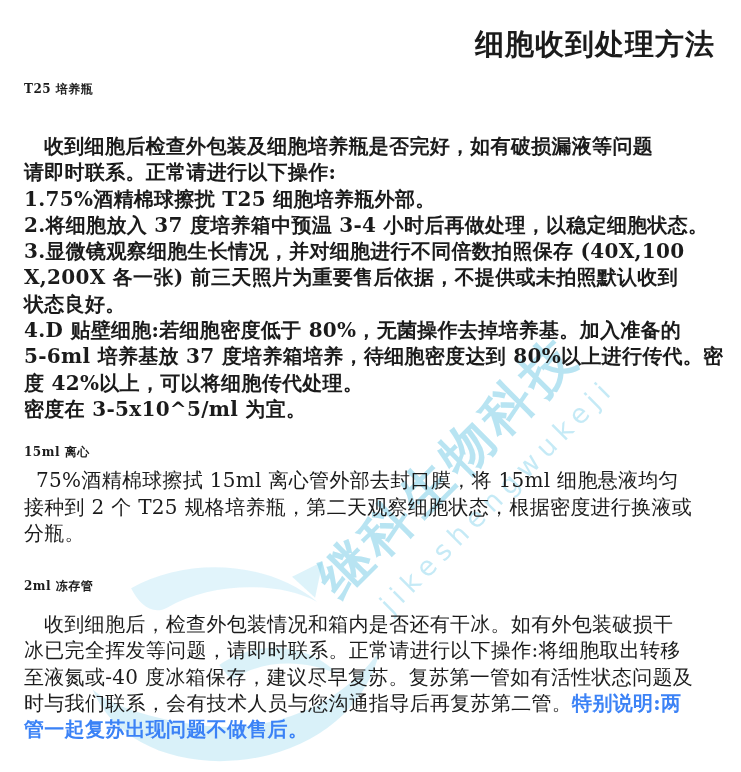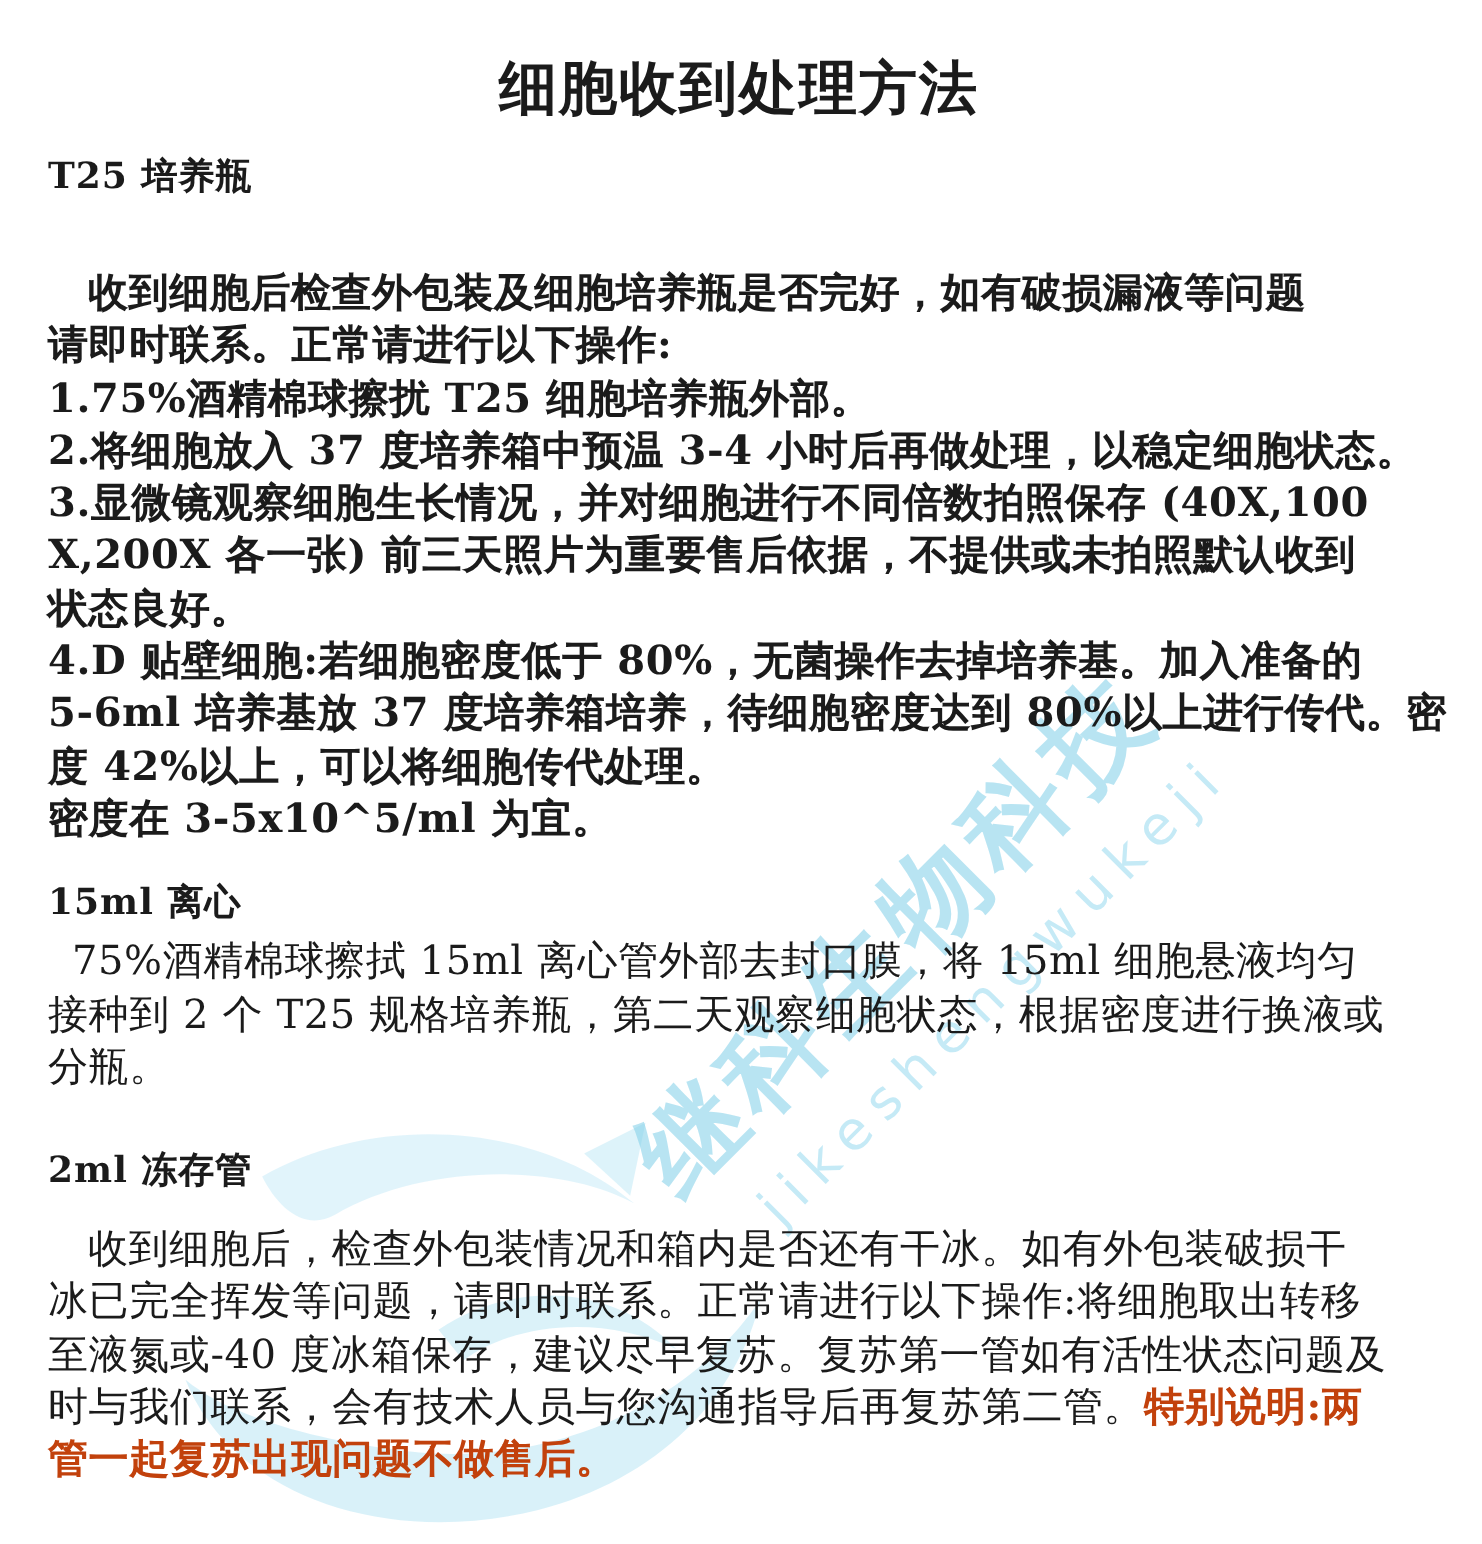--- a/index.html
+++ b/index.html
@@ -32,37 +32,37 @@
   .wm-en{
     margin-top:4px;margin-left:26px;
     font-size:27px;letter-spacing:7px;
     color:rgba(150,217,238,0.55);
     font-family:"DejaVu Sans","Liberation Sans",sans-serif;
   }
   
   .doc{position:relative;z-index:1;padding:0 26px 0 24px;}
   .doc-title{
     margin:28px 0 0 0;
-    text-align:center;
+    text-align:right;
     font-size:29px;line-height:32px;
     font-weight:bold;
     letter-spacing:1px;
   }
   .section-heading{
-    font-size:18px;line-height:26px;
+    font-size:12px;line-height:26px;
     font-weight:bold;
     letter-spacing:0.5px;
     white-space:nowrap;
   }
   .line{
     font-size:20px;line-height:26.3px;
     letter-spacing:0.3px;
     white-space:nowrap;
   }
-  .red{color:#c2410c;font-weight:bold;}
+  .red{color:#3b82f6;font-weight:bold;}
   .section:nth-child(1) .section-heading{margin-top:16px;}
   .section:nth-child(1) .section-body{margin-top:31px;font-weight:bold;}
   .section:nth-child(2) .section-heading{margin-top:17px;}
   .section:nth-child(2) .section-body{margin-top:2px;}
   .section:nth-child(3) .section-heading{margin-top:27px;}
   .section:nth-child(3) .section-body{margin-top:12px;}
 </style>
 </head>
 <body>
 

